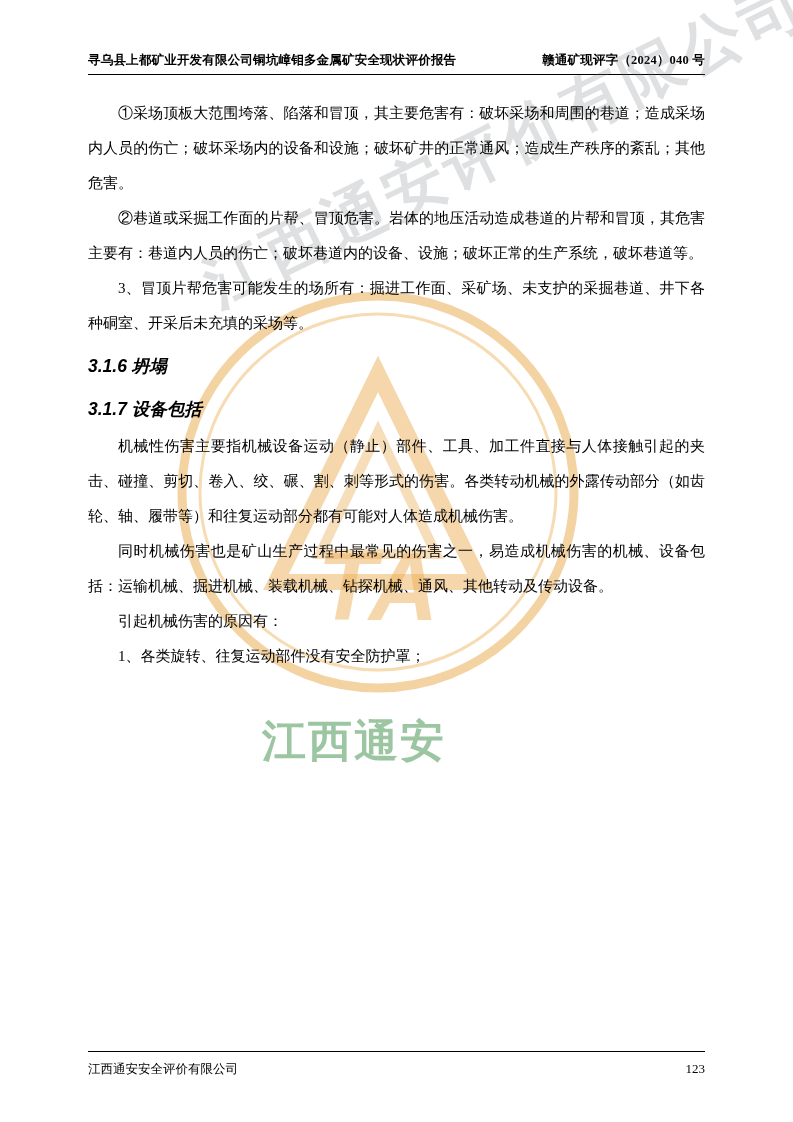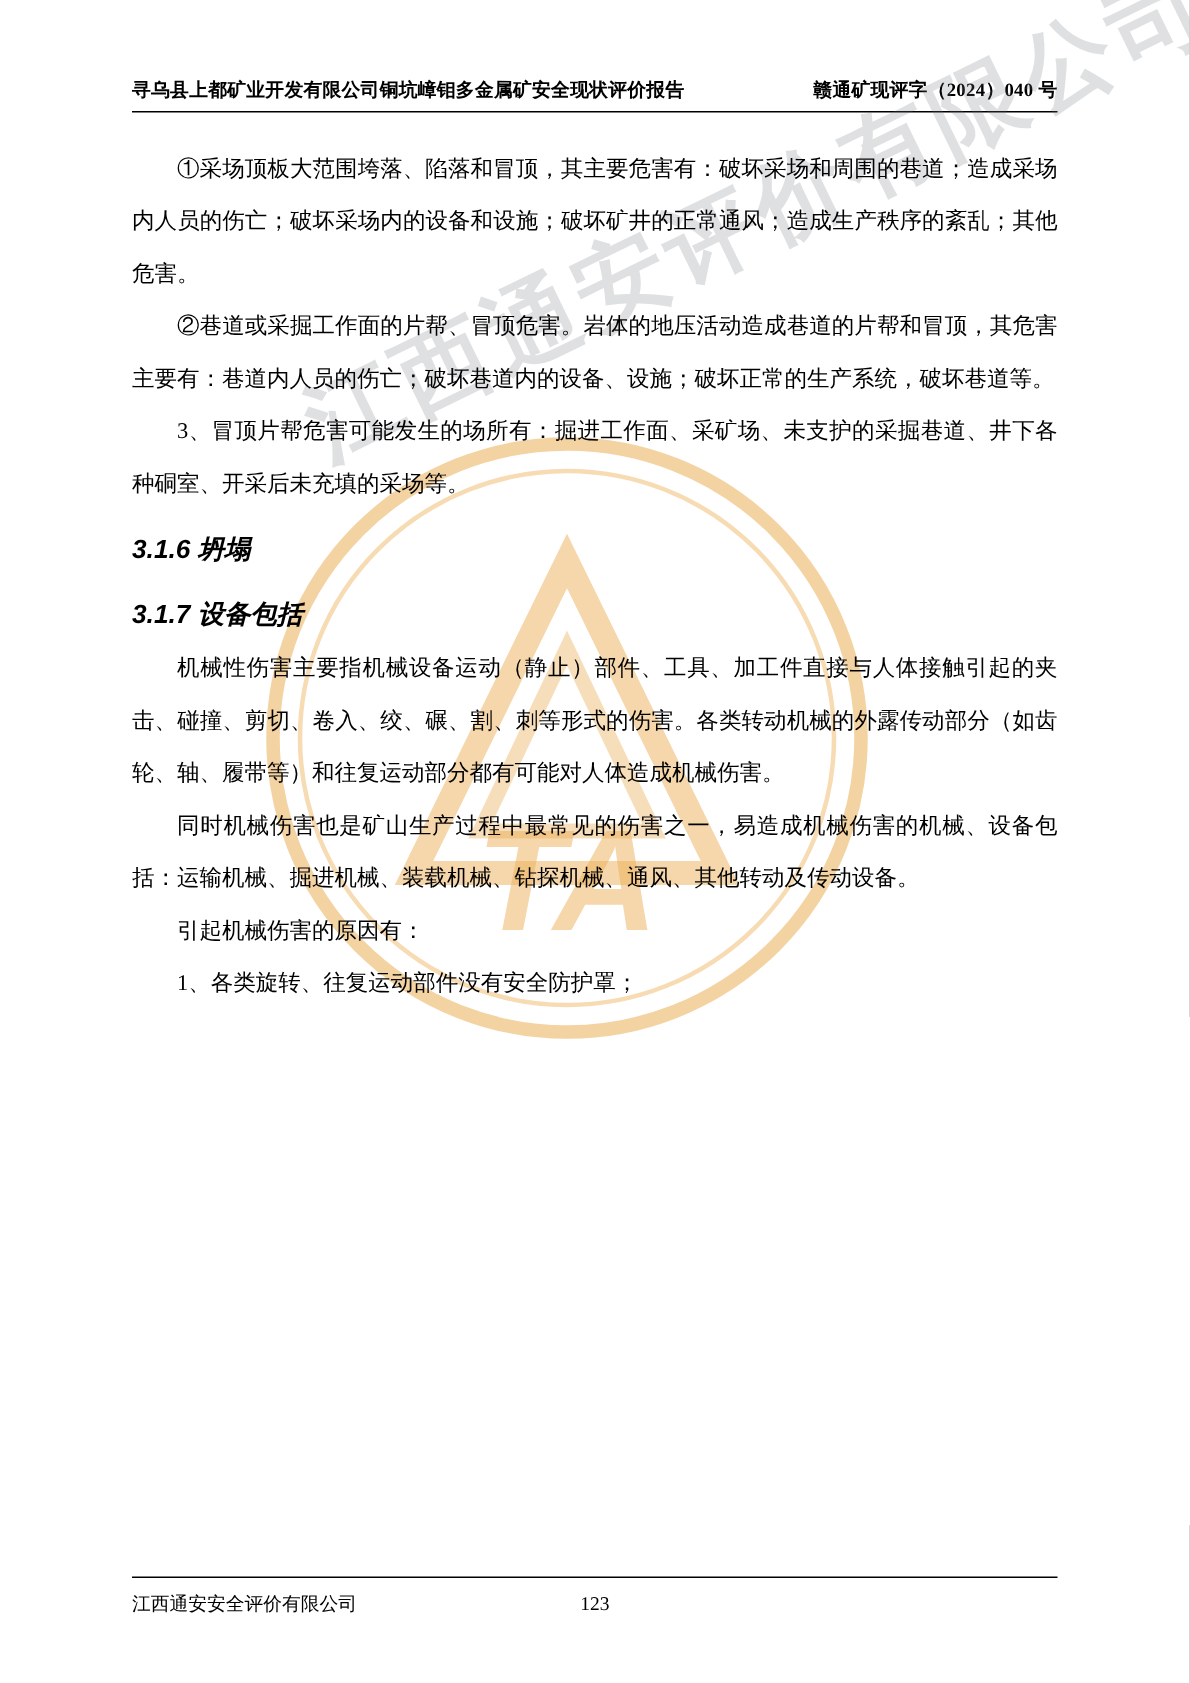--- a/index.html
+++ b/index.html
@@ -82,21 +82,21 @@
     right: 88px;
     font-size: 12.5px;
     display: flex;
     align-items: baseline;
     margin-top: 46px;
   }
   .footer .f-left { white-space: nowrap; }
   .footer .f-center {
     position: absolute;
     left: 0; right: 0;
-    text-align: center;
+    text-align: right;
     font-size: 13px;
   }
 
   
   .seal {
     position: absolute;
     left: 168px;
     top: 282px;
     width: 420px;
     height: 420px;
@@ -145,20 +145,21 @@
     <svg width="420" height="420" viewBox="0 0 420 420" xmlns="http://www.w3.org/2000/svg">
       <circle cx="210" cy="210" r="196" fill="none" stroke="#e8a13a" stroke-width="9" opacity="0.55"></circle>
       <circle cx="210" cy="210" r="178" fill="none" stroke="#e8a13a" stroke-width="3" opacity="0.45"></circle>
       <path d="M210 92 L312 300 L108 300 Z" fill="none" stroke="#e8a13a" stroke-width="16" opacity="0.5"></path>
       <path d="M210 150 L268 272 L152 272 Z" fill="none" stroke="#e8a13a" stroke-width="10" opacity="0.4"></path>
       <text x="210" y="338" text-anchor="middle" font-family="Liberation Sans, sans-serif" font-size="96" font-weight="bold" fill="#e8a13a" opacity="0.5">TA</text>
     </svg>
   </div>
 
   <div class="wm-text wm-diag">江西通安评价有限公司</div>
+  <div class="wm-text wm-green">江西通安</div>
 
   <div class="content">
     <p class="para">①采场顶板大范围垮落、陷落和冒顶，其主要危害有：破坏采场和周围的巷道；造成采场内人员的伤亡；破坏采场内的设备和设施；破坏矿井的正常通风；造成生产秩序的紊乱；其他危害。</p>
     <p class="para">②巷道或采掘工作面的片帮、冒顶危害。岩体的地压活动造成巷道的片帮和冒顶，其危害主要有：巷道内人员的伤亡；破坏巷道内的设备、设施；破坏正常的生产系统，破坏巷道等。</p>
     <p class="para">3、冒顶片帮危害可能发生的场所有：掘进工作面、采矿场、未支护的采掘巷道、井下各种硐室、开采后未充填的采场等。</p>
     <div class="heading">3.1.6 坍塌</div>
     <div class="heading">3.1.7 设备包括</div>
     <p class="para">机械性伤害主要指机械设备运动（静止）部件、工具、加工件直接与人体接触引起的夹击、碰撞、剪切、卷入、绞、碾、割、刺等形式的伤害。各类转动机械的外露传动部分（如齿轮、轴、履带等）和往复运动部分都有可能对人体造成机械伤害。</p>
     <p class="para">同时机械伤害也是矿山生产过程中最常见的伤害之一，易造成机械伤害的机械、设备包括：运输机械、掘进机械、装载机械、钻探机械、通风、其他转动及传动设备。</p>
     <p class="para">引起机械伤害的原因有：</p>

